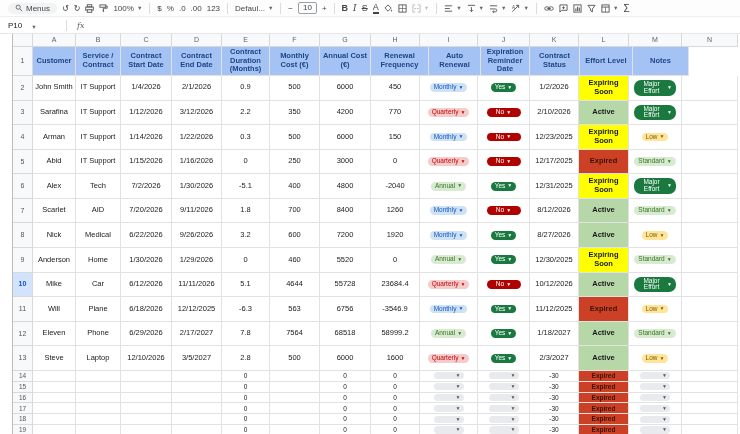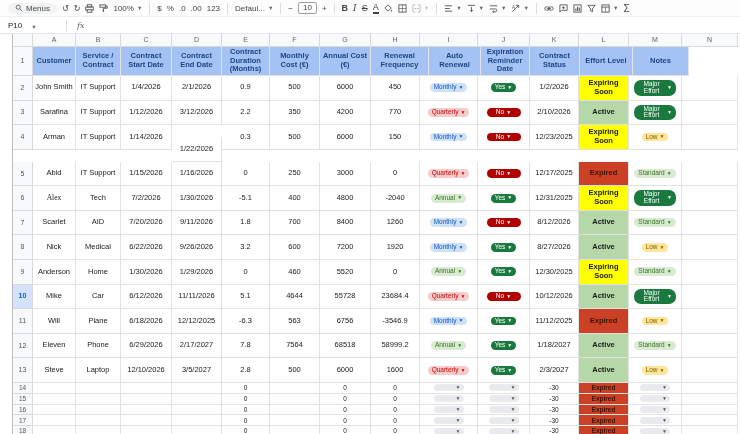--- a/index.html
+++ b/index.html
@@ -308,21 +308,21 @@
           <span class="arr">▼</span>
         </span>
       </div>
       <div class="c " style="width: 56px; flex: 0 0 auto;"></div>
     </div>
     <div class="row data-row">
       <div class="c rownum" style="width: 20px; flex: 0 0 auto;">4</div>
       <div class="c " style="width: 43px; flex: 0 0 auto;">Arman</div>
       <div class="c " style="width: 45px; flex: 0 0 auto;">IT Support</div>
       <div class="c " style="width: 51px; flex: 0 0 auto;">1/14/2026</div>
-      <div class="c " style="width: 50px; flex: 0 0 auto; margin-top: 12px;">1/22/2026</div>
+      <div class="c " style="width: 50px; flex: 0 0 auto;">1/22/2026</div>
       <div class="c " style="width: 48px; flex: 0 0 auto;">0.3</div>
       <div class="c " style="width: 50px; flex: 0 0 auto;">500</div>
       <div class="c " style="width: 51px; flex: 0 0 auto;">6000</div>
       <div class="c " style="width: 49px; flex: 0 0 auto;">150</div>
       <div class="c " style="width: 58px; flex: 0 0 auto;">
         <span class="chip chip-blue">
           <span class="lbl">Monthly</span>
           <span class="arr">▼</span>
         </span>
       </div>
@@ -369,21 +369,21 @@
       <div class="c " style="width: 53px; flex: 0 0 auto;">
         <span class="chip chip-ltgreen">
           <span class="lbl">Standard</span>
           <span class="arr">▼</span>
         </span>
       </div>
       <div class="c " style="width: 56px; flex: 0 0 auto;"></div>
     </div>
     <div class="row data-row">
       <div class="c rownum" style="width: 20px; flex: 0 0 auto;">6</div>
-      <div class="c " style="width: 43px; flex: 0 0 auto; font-family: Liberation Serif, serif;">Alex</div>
+      <div class="c " style="width: 43px; flex: 0 0 auto;">Alex</div>
       <div class="c " style="width: 45px; flex: 0 0 auto;">Tech</div>
       <div class="c " style="width: 51px; flex: 0 0 auto;">7/2/2026</div>
       <div class="c " style="width: 50px; flex: 0 0 auto;">1/30/2026</div>
       <div class="c " style="width: 48px; flex: 0 0 auto;">-5.1</div>
       <div class="c " style="width: 50px; flex: 0 0 auto;">400</div>
       <div class="c " style="width: 51px; flex: 0 0 auto;">4800</div>
       <div class="c " style="width: 49px; flex: 0 0 auto;">-2040</div>
       <div class="c " style="width: 58px; flex: 0 0 auto;">
         <span class="chip chip-ltgreen">
           <span class="lbl">Annual</span>

